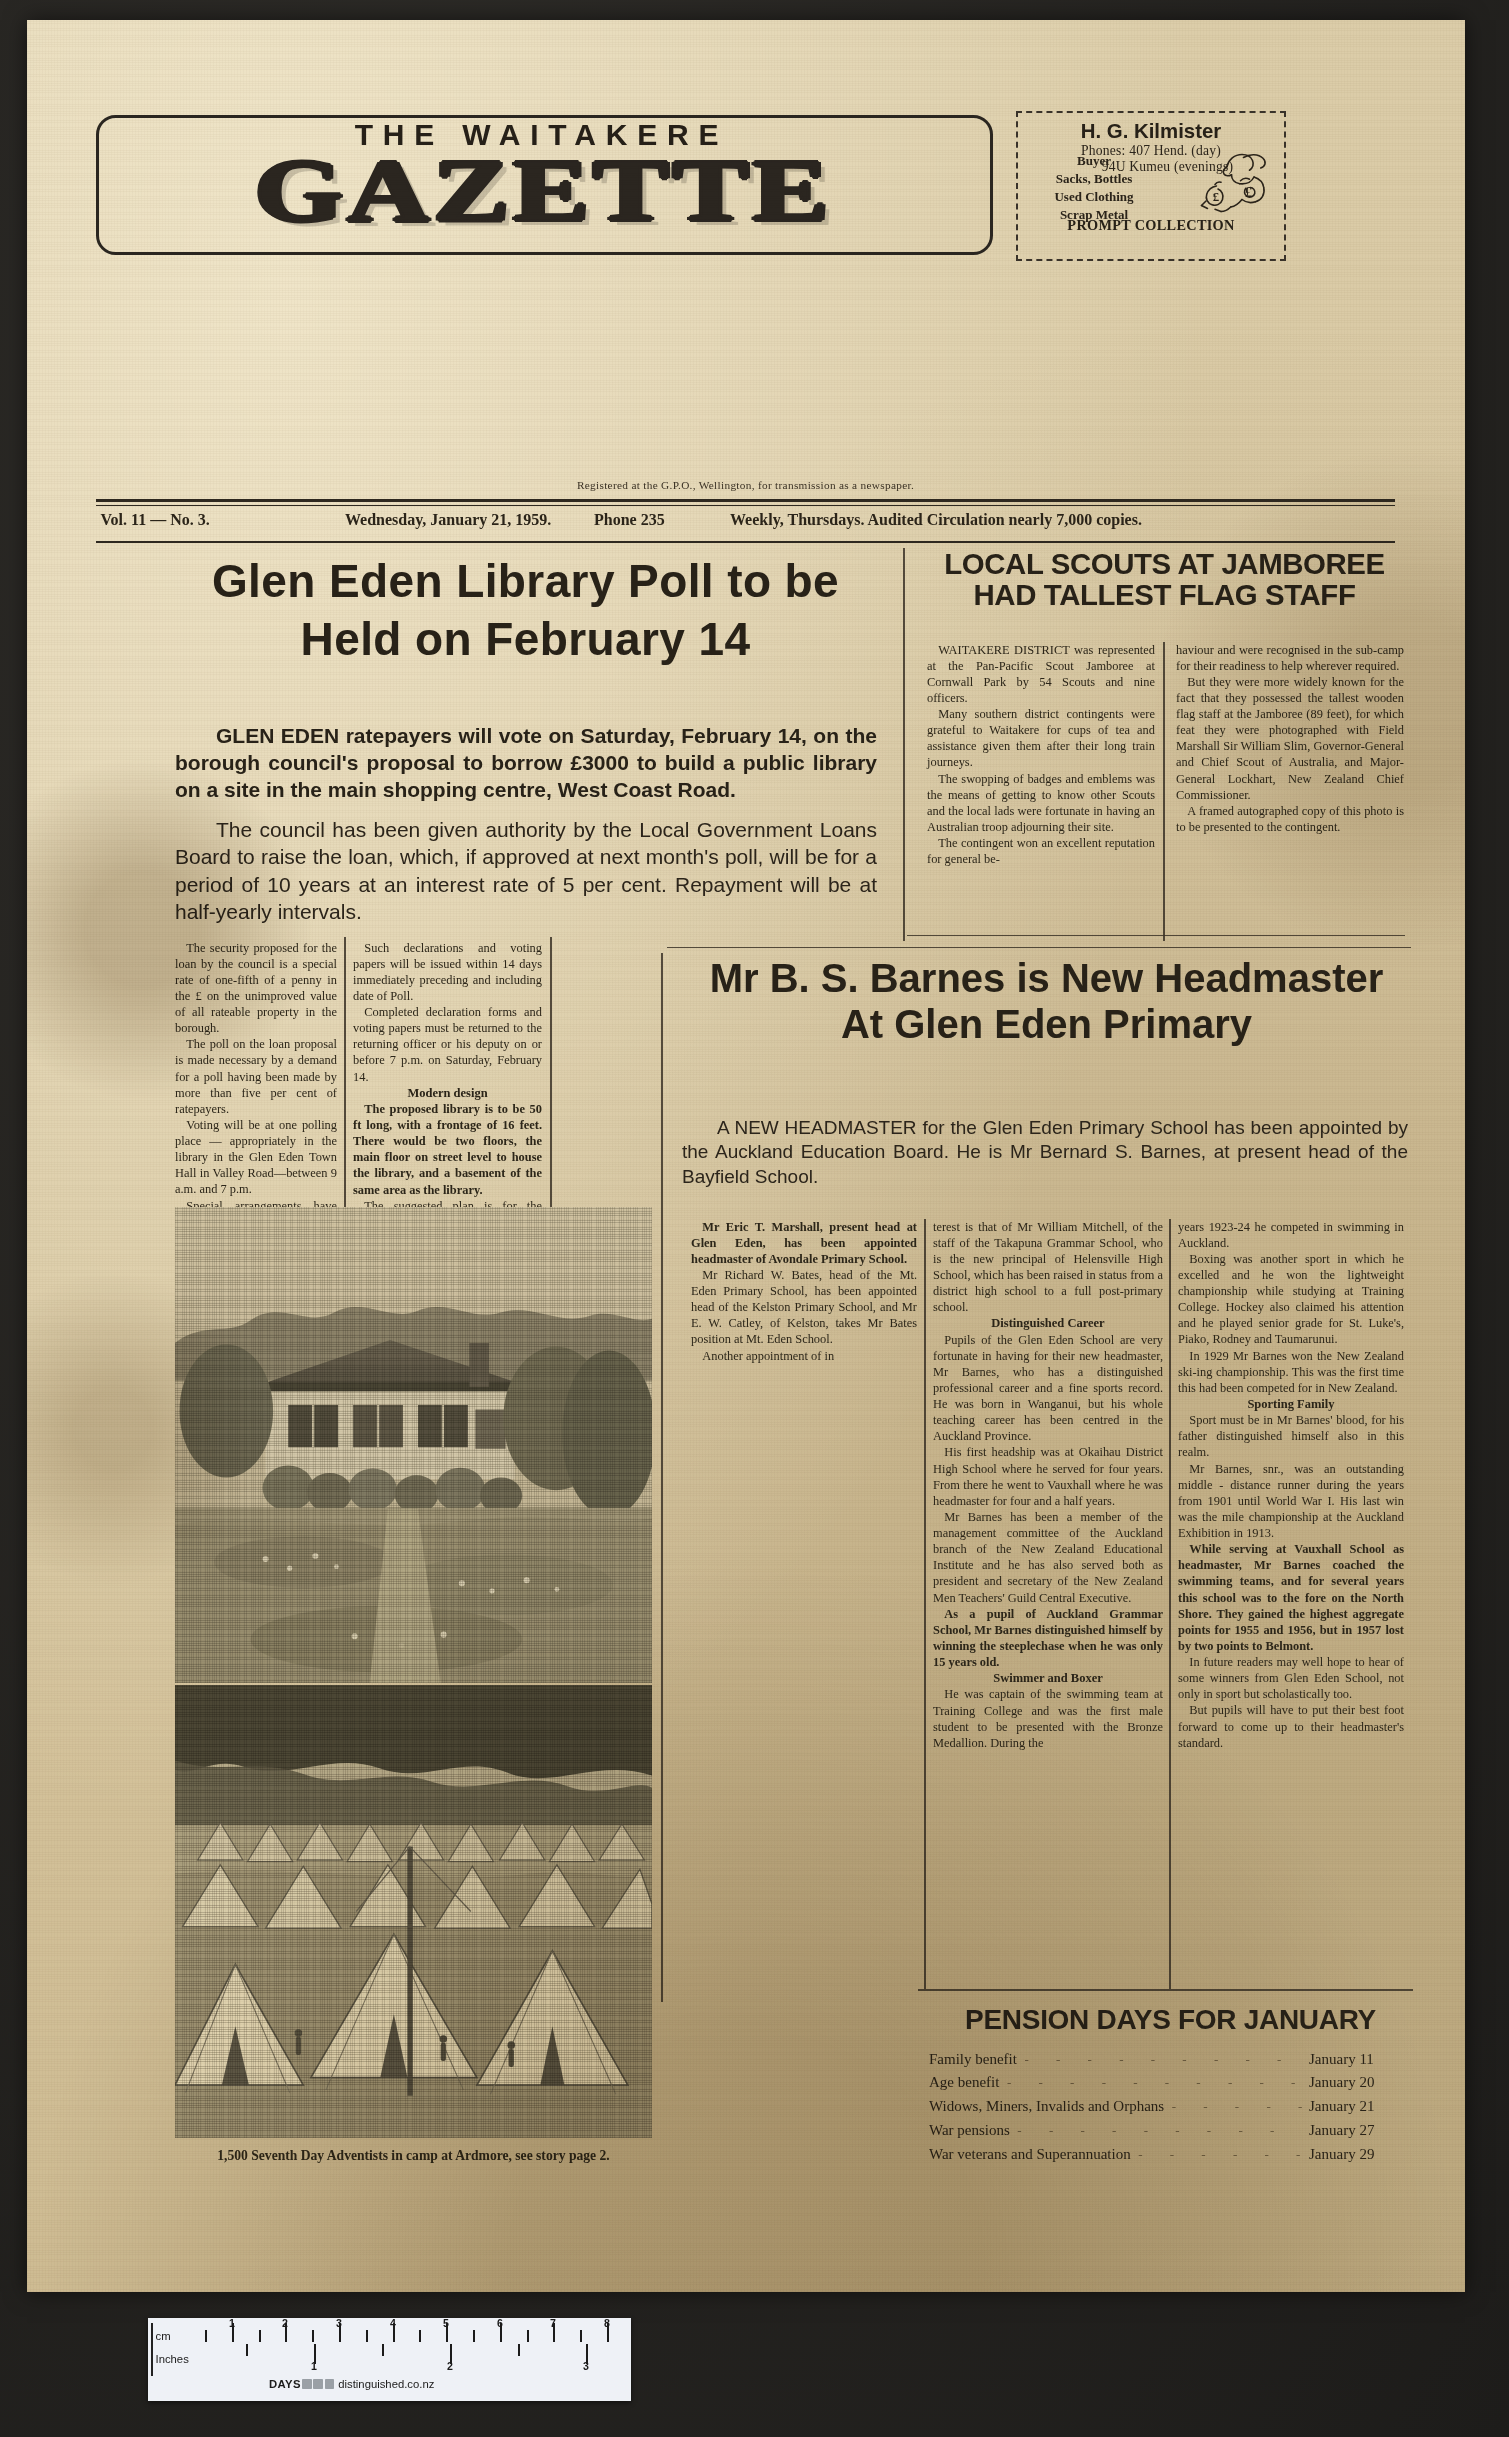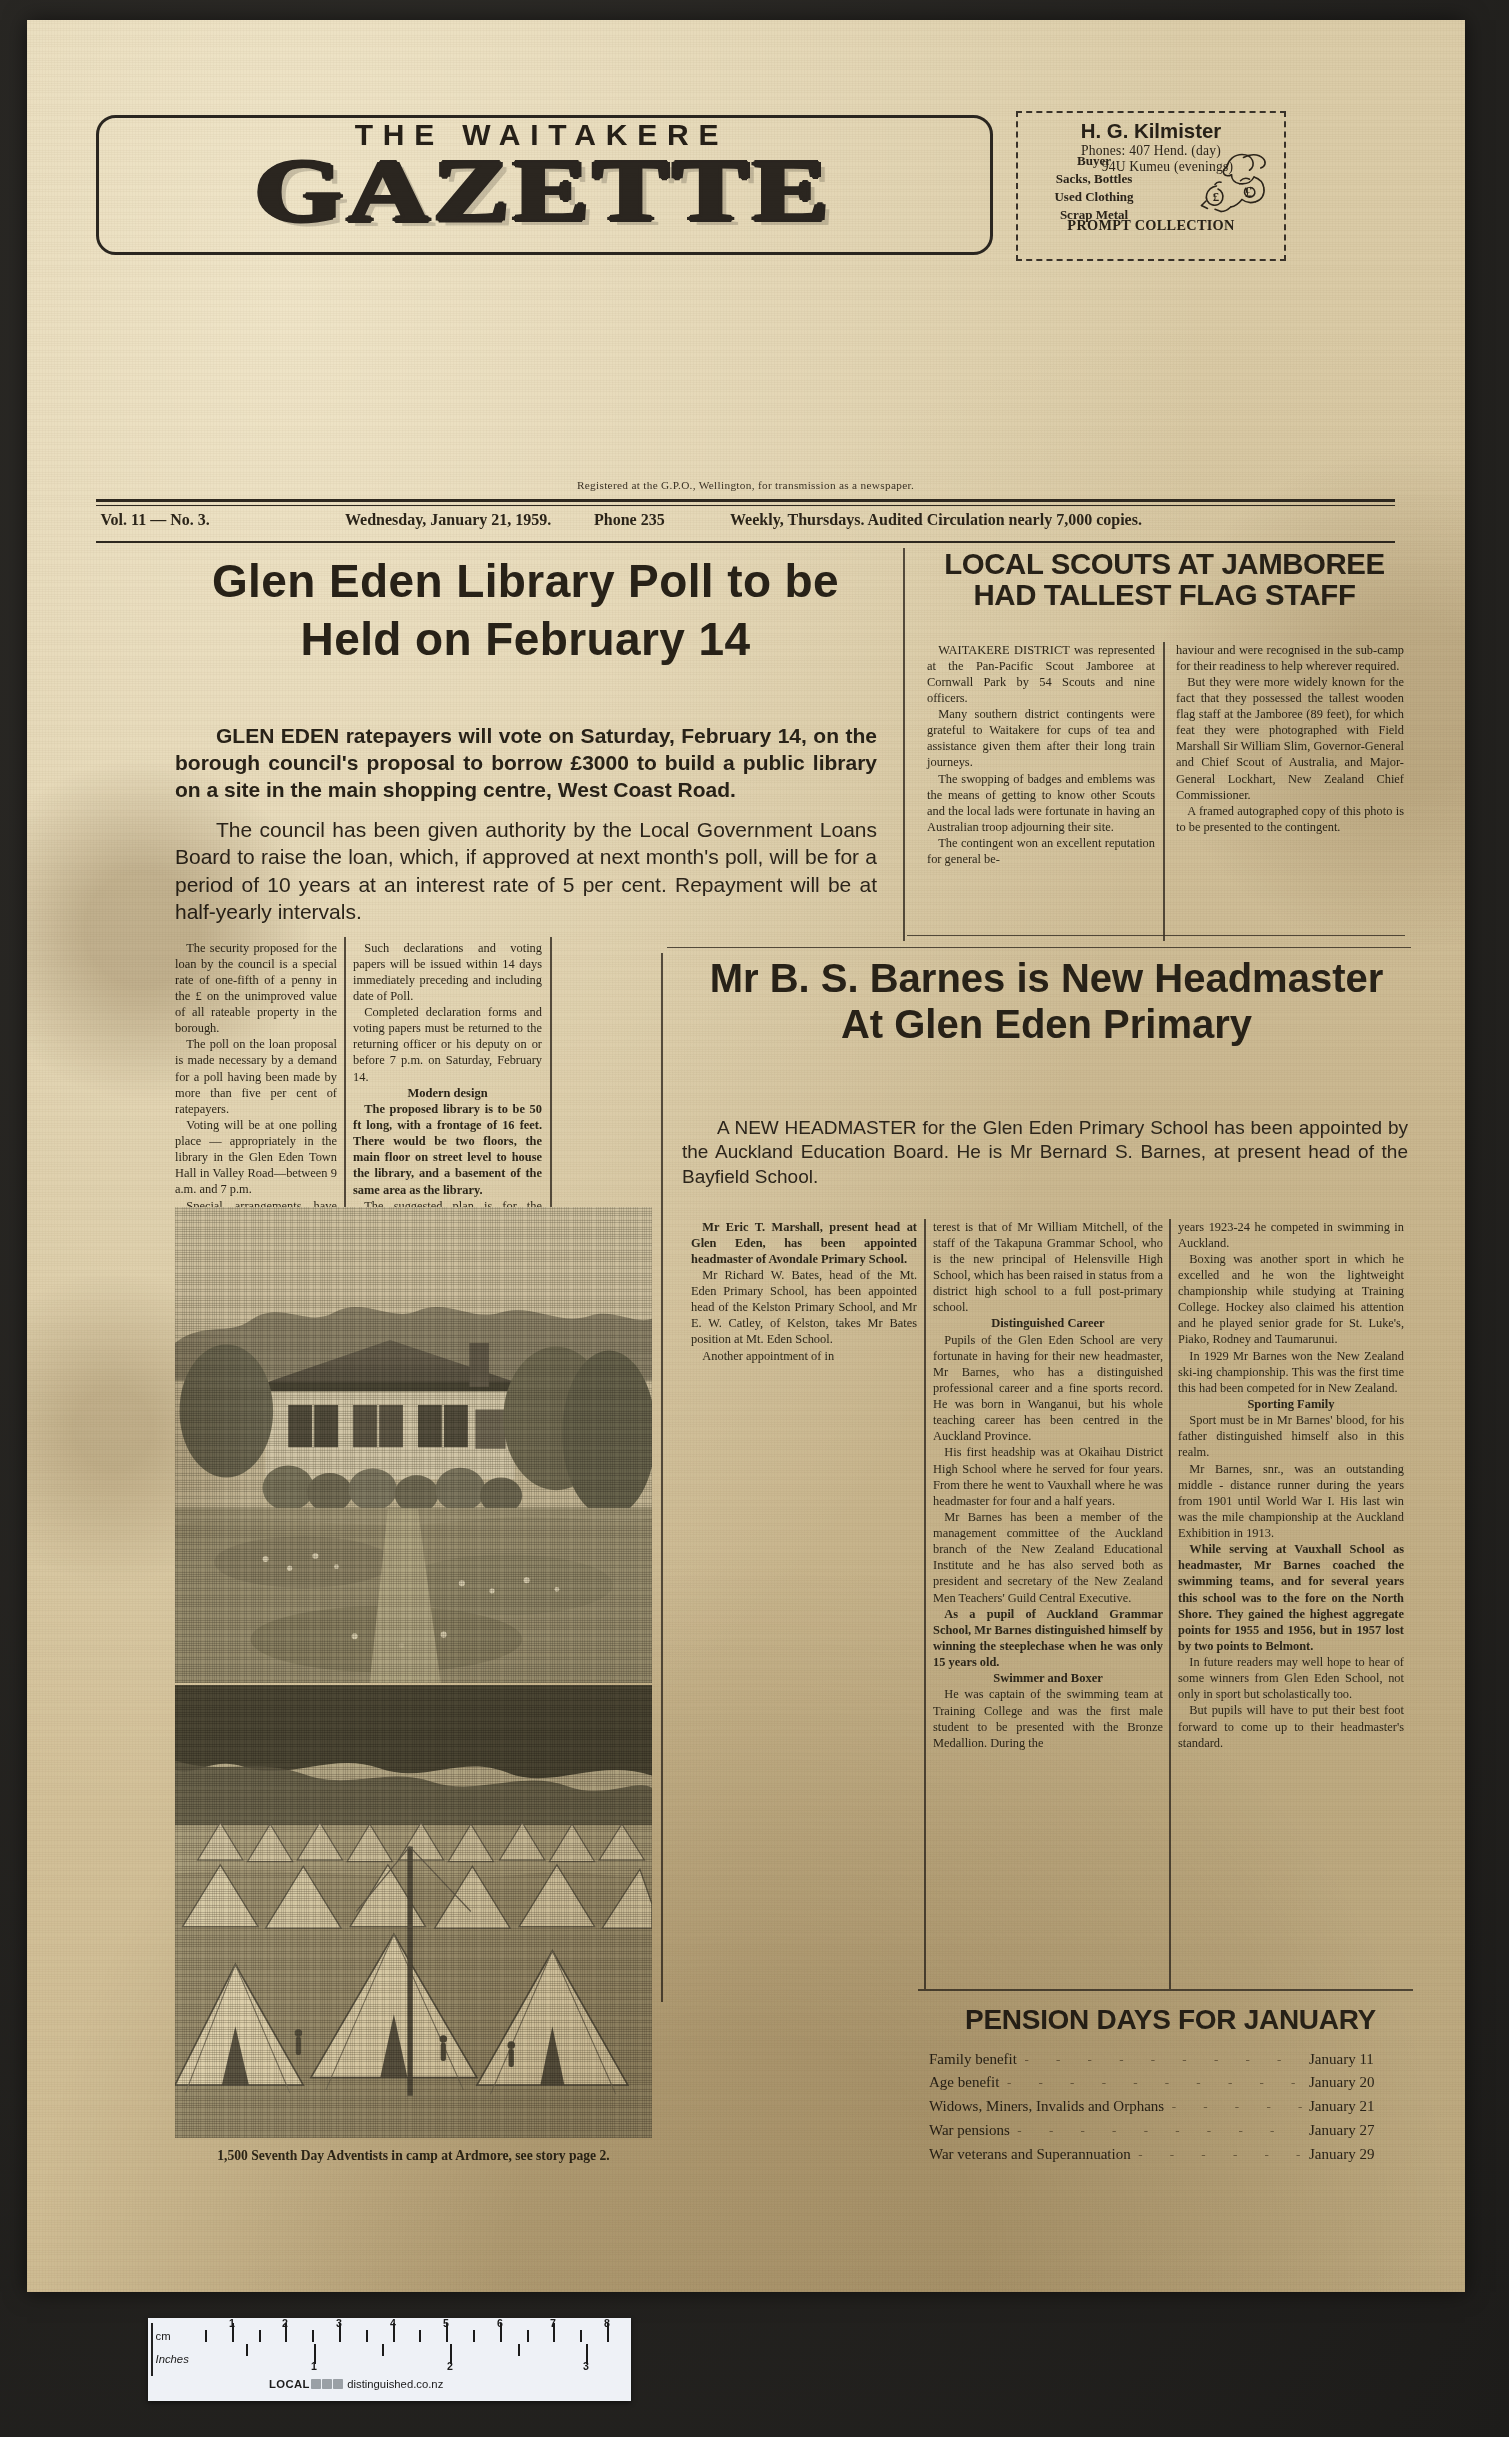--- a/index.html
+++ b/index.html
@@ -234,21 +234,21 @@
   
   #ruler{
     position:absolute;left:148px;top:2318px;width:483px;height:83px;
     background:#eef1f6;box-shadow:0 1.5px 4.5px rgba(0,0,0,.5);
   }
   #ruler-cm-label,#ruler-in-label{
     position:absolute;font-family:"Liberation Sans", sans-serif;
     font-size:11.3px;color:#1b1b1b;
   }
   #ruler-cm-label{left:7.5px;top:12px;}
-  #ruler-in-label{left:7.5px;top:35px;font-style:italic;}
+  #ruler-in-label{left:7.5px;top:35px;}
   #ruler-divider{position:absolute;left:3px;top:4.5px;width:1.5px;height:53px;background:#222;}
   .tick{position:absolute;background:#1b1b1b;width:1.5px;}
   .tick-num{
     position:absolute;font-family:"Liberation Sans", sans-serif;
     font-size:10.6px;color:#1b1b1b;font-weight:700;
   }
   #ruler-brand{
     position:absolute;left:121px;top:60px;
     font-family:"Liberation Sans", sans-serif;font-size:11.3px;color:#1b1b1b;
   }
@@ -602,16 +602,16 @@
       <div class="tick-num" style="left: 163px; top: 42px;">1</div>
       <div class="tick" style="left: 98px; top: 26px; height: 12px;"></div>
       <div class="tick" style="left: 302px; top: 26px; height: 19.6px;"></div>
       <div class="tick-num" style="left: 299px; top: 42px;">2</div>
       <div class="tick" style="left: 234px; top: 26px; height: 12px;"></div>
       <div class="tick" style="left: 438px; top: 26px; height: 19.6px;"></div>
       <div class="tick-num" style="left: 435px; top: 42px;">3</div>
       <div class="tick" style="left: 370px; top: 26px; height: 12px;"></div>
     </div>
   <div id="ruler-brand">
-    <b>LOCAL</b><span class="brandbox"></span><span class="brandbox"></span><span class="brandbox"></span> <span>distinguished.co.nz</span>
+    <b>DAYS</b><span class="brandbox"></span><span class="brandbox"></span><span class="brandbox"></span> <span>distinguished.co.nz</span>
   </div>
 </div>
 
 
 </body></html>

